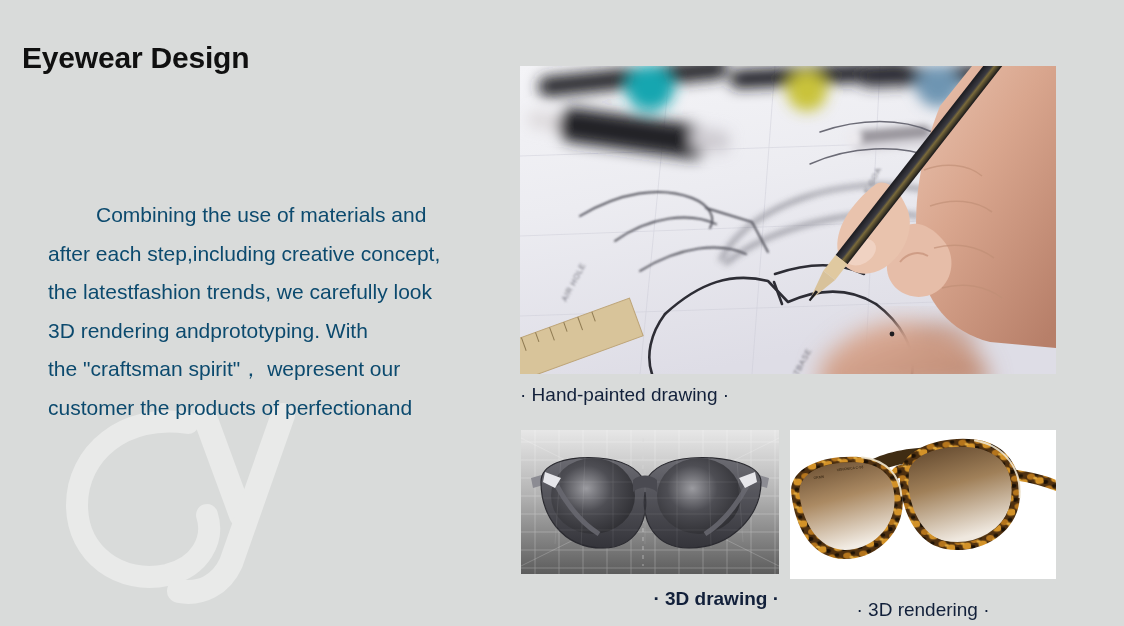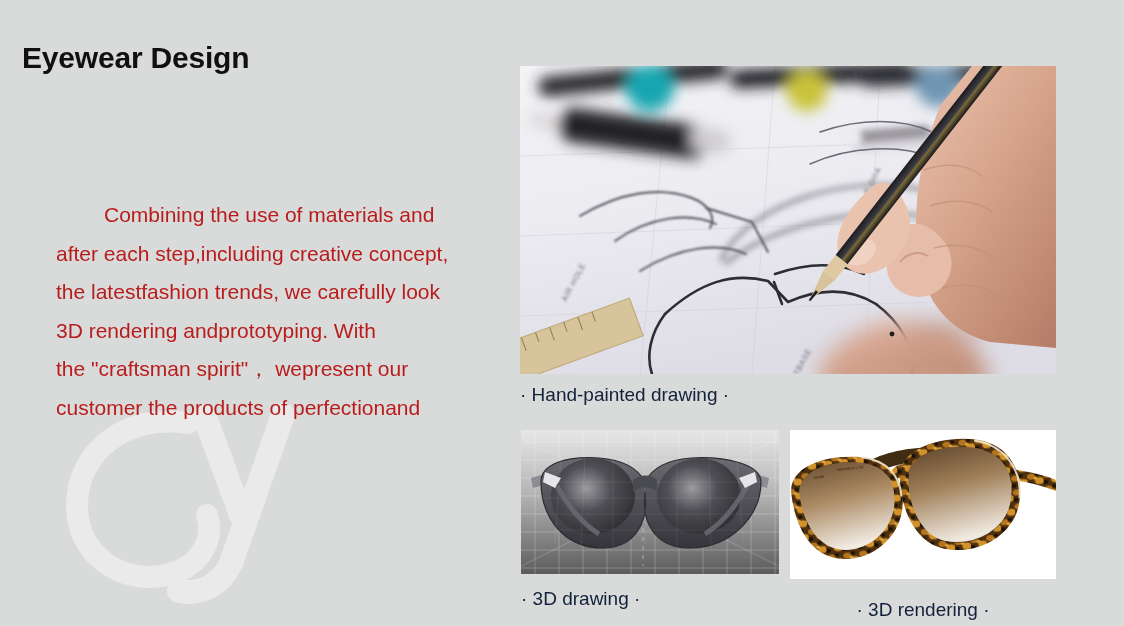--- a/index.html
+++ b/index.html
@@ -45,22 +45,21 @@
   }
 
   
   .body-copy {
     position: absolute;
     left: 48px;
     top: 196px;
     width: 452px;
     font-size: 21px;
     line-height: 38.5px;
-    color: #b91c1c;
-    margin-left: 8px;
+    color: #0c4a6e;
   }
   .body-copy .first-line { padding-left: 48px; }
 
   
   .photo {
     position: absolute;
     overflow: hidden;
   }
 
   #photo-main {
@@ -88,21 +87,21 @@
   }
 
   
   .caption {
     position: absolute;
     font-size: 19px;
     color: #12203a;
     white-space: nowrap;
   }
   #caption-main      { left: 520px; top: 384px; width: 536px; text-align: left; }
-  #caption-drawing   { left: 521px; top: 588px; width: 258px; text-align: left; }
+  #caption-drawing   { left: 521px; top: 588px; width: 258px; text-align: right; font-weight: bold; }
   #caption-rendering { left: 790px; top: 588px; width: 266px; text-align: center; margin-top: 11px; }
 </style>
 </head>
 <body>
 
 <div class="slide">
 
   <div class="watermark">
     <svg width="260" height="230" viewBox="0 0 260 230" xmlns="http://www.w3.org/2000/svg">
       <g fill="none" stroke="#e9eae9" stroke-width="22" stroke-linecap="round">

